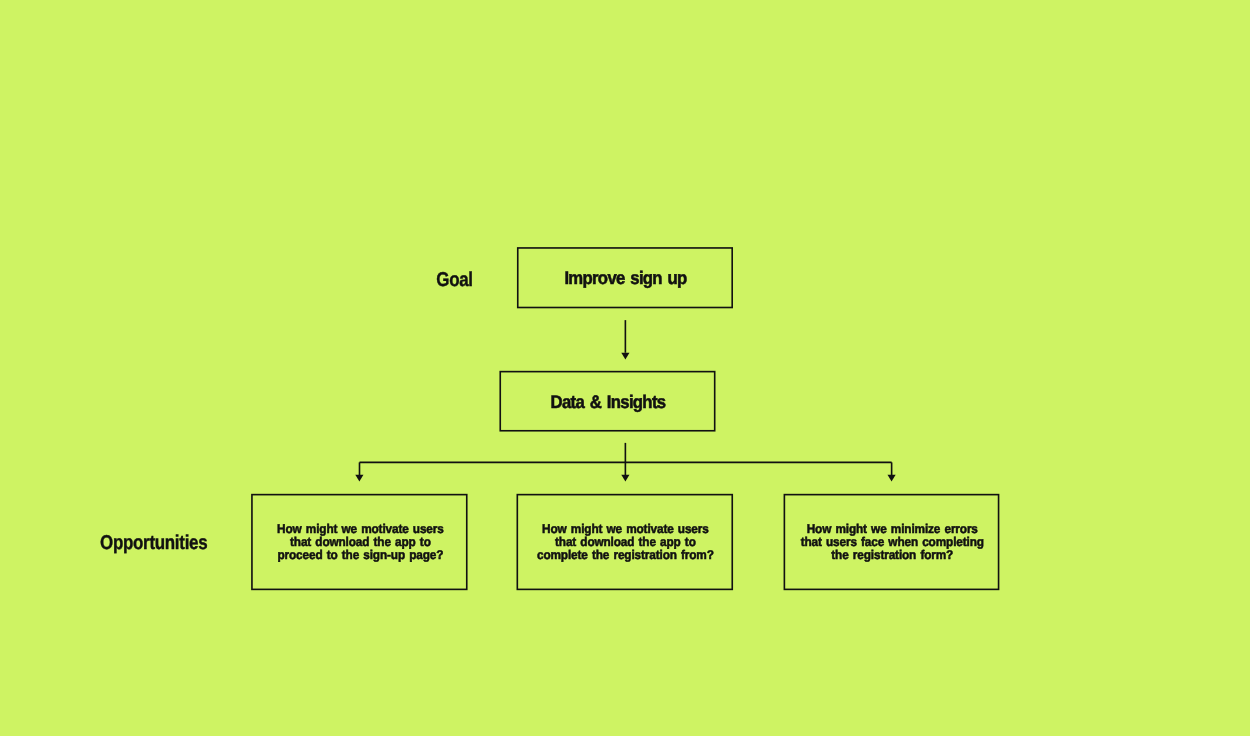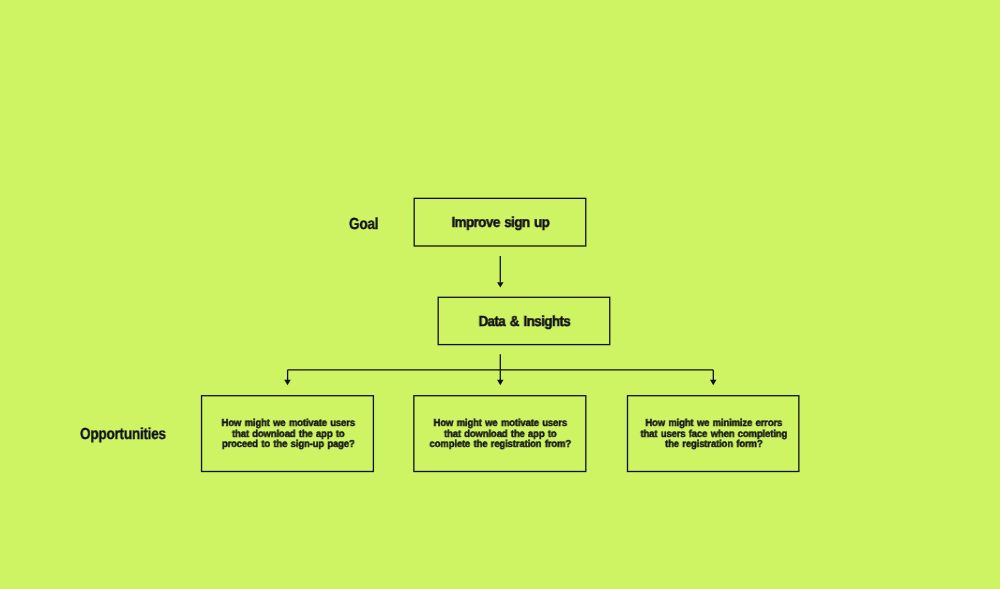--- a/index.html
+++ b/index.html
@@ -36,21 +36,21 @@
   }
   .row-label{
     position:absolute;font-weight:bold;font-size:16px;
     letter-spacing:-0.28px;word-spacing:1px;white-space:nowrap;
     line-height:1;transform:scaleX(0.848);transform-origin:left top;
     -webkit-text-stroke:0.32px #111111;
   }
 
   
   #node-goal        {left:414px; top:155px; width:172px; height:48px;}
-  #node-insights    {left:438px; top:254px; width:172px; height:48px;}
+  #node-insights    {left:400px; top:254px; width:172px; height:48px;}
   #node-opp-1       {left:201px; top:352px; width:173px; height:77px;}
   #node-opp-2       {left:413px; top:352px; width:173px; height:77px;}
   #node-opp-3       {left:627px; top:352px; width:172px; height:77px;border-radius:11px;}
 
   #label-goal          {left:348.7px; top:174.4px;}
   #label-opportunities {left:79.7px;  top:383.5px;}
 
   svg.links{position:absolute;left:0;top:0;width:1000px;height:589px;overflow:visible;}
 </style>
 </head>

